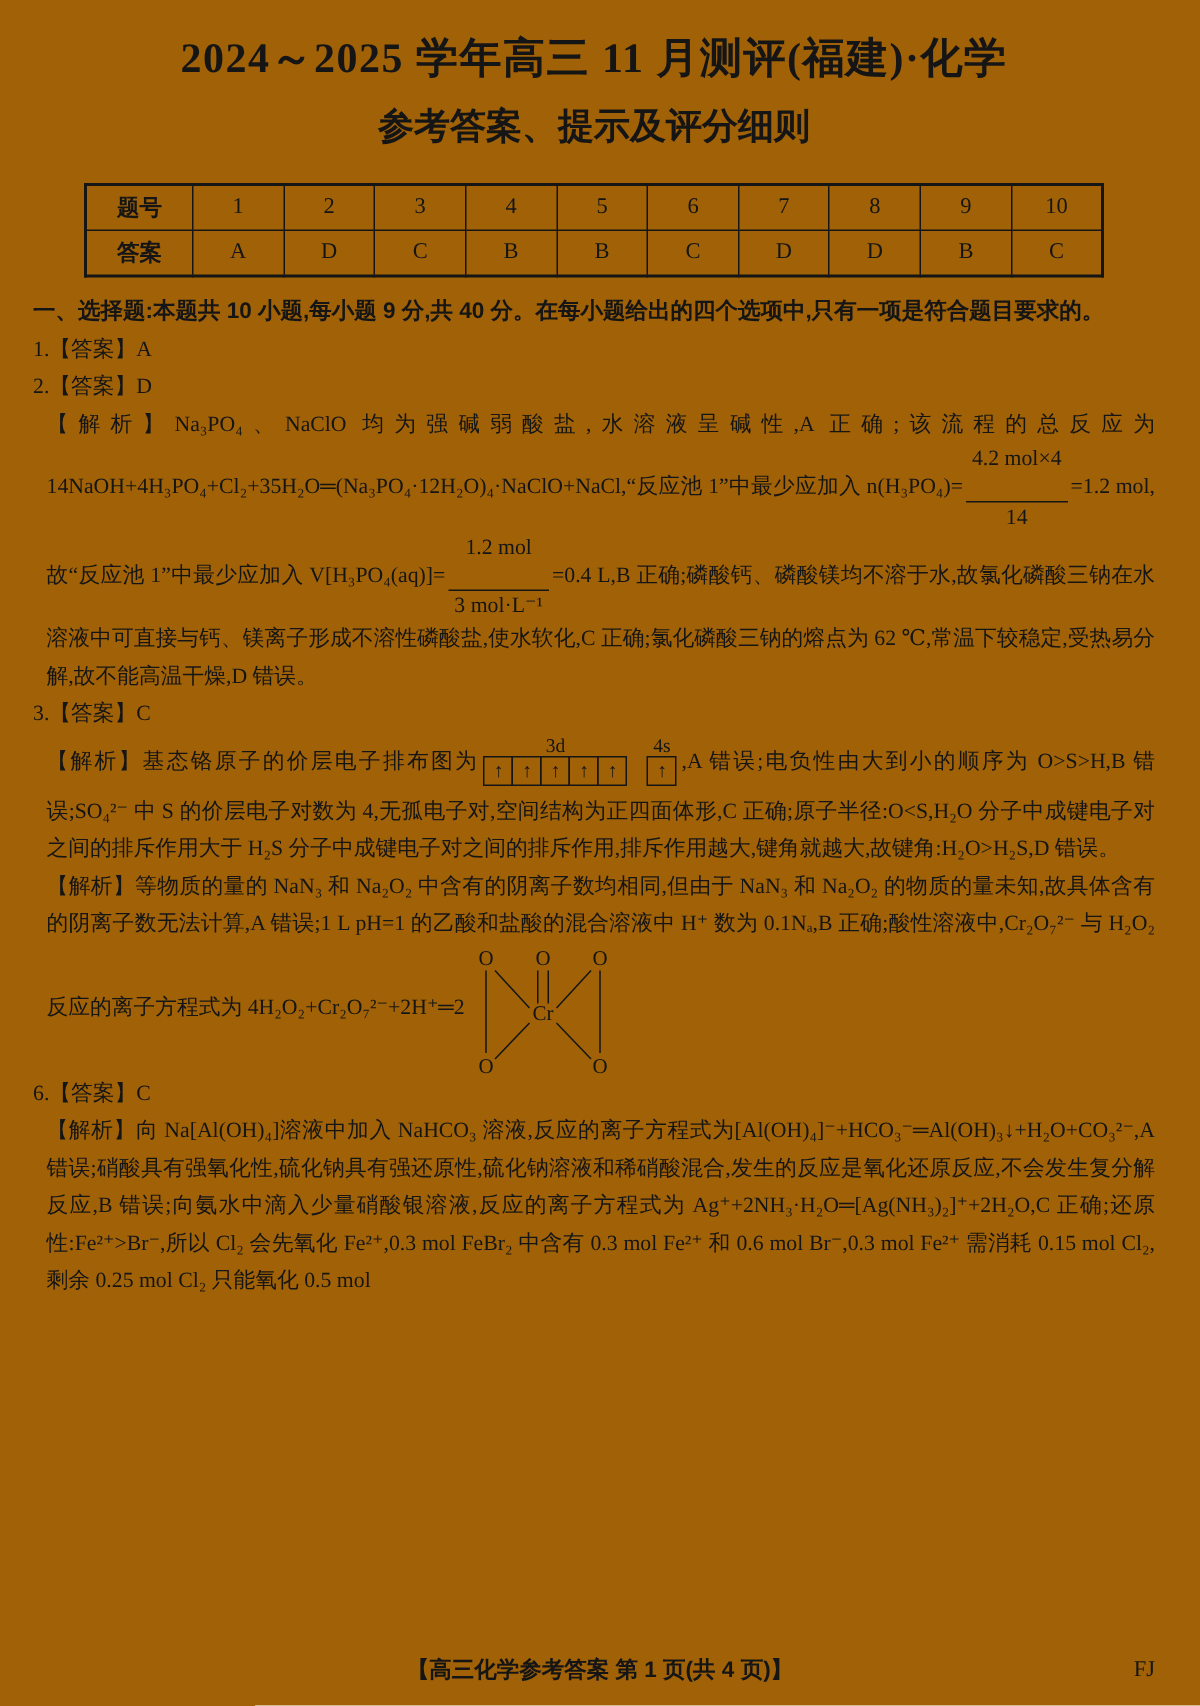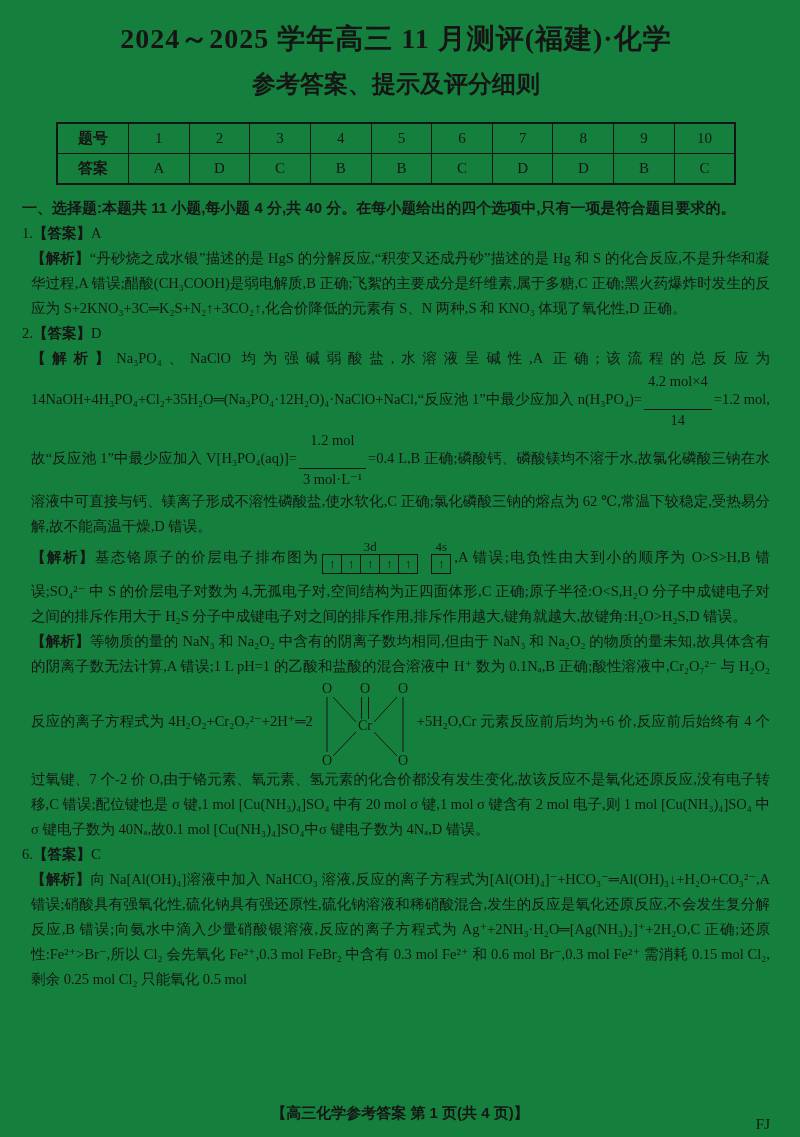--- a/index.html
+++ b/index.html
@@ -1,17 +1,17 @@
 <!DOCTYPE html>
 <html><head>
 <meta charset="utf-8">
 <style>
   html,body{margin:0;padding:0;background:#ffffff;}
   .page{
-    width:800px;height:1137px;background:#15803d;color:#151515;
+    width:800px;height:1137px;background:#a16207;color:#151515;
     position:relative;overflow:hidden;
     font-family:"Liberation Serif","DejaVu Serif",serif;
   }
   .content{padding:10px 30px 0 22px;}
 
   .title{
     font-size:28px;font-weight:bold;text-align:center;
     margin:10px 0 0 0;letter-spacing:1px;
   }
   .subtitle{
@@ -36,21 +36,21 @@
   .section-heading{
     font-family:"Liberation Sans","DejaVu Sans",sans-serif;
     font-weight:bold;font-size:15px;line-height:25px;margin:2px 0 1px 0;
   }
 
   .question{font-size:14.5px;line-height:25px;}
   .ansline{margin:0;}
   .qnum{display:inline;}
   .lbl{
     font-family:"Liberation Sans","DejaVu Sans",sans-serif;
-    font-weight:bold;
+    font-weight:normal;
   }
   .analysis{margin:0 0 0 9px;text-align:justify;}
 
   
   .frac{
     display:inline-block;vertical-align:middle;text-align:center;
     margin:0 2px;line-height:20px;
   }
   .fnum{display:block;padding:0 4px;text-align:center;}
   .fden{display:block;border-top:1px solid #151515;padding:0 4px;margin-top:18px;}
@@ -72,21 +72,21 @@
   .cro5{vertical-align:middle;margin:0 2px;}
   .cro5 text{font-family:"Liberation Serif","DejaVu Serif",serif;font-size:14px;fill:#151515;}
 
   .footer{
     position:absolute;left:0;bottom:14px;width:100%;
     text-align:center;font-size:15px;
   }
   .footer .pageinfo{
     font-family:"Liberation Sans","DejaVu Sans",sans-serif;font-weight:bold;margin-top:20px;
   }
-  .footer .code{position:absolute;right:30px;top:12px;font-size:15px;}
+  .footer .code{position:absolute;right:30px;top:1px;font-size:15px;}
 </style>
 </head>
 <body>
 
 <div class="page">
   <div class="content">
 
     <h1 class="title">2024～2025 学年高三 11 月测评(福建)·化学</h1>
     <h2 class="subtitle">参考答案、提示及评分细则</h2>
 
@@ -114,33 +114,33 @@
           <td>B</td>
           <td>C</td>
           <td>D</td>
           <td>D</td>
           <td>B</td>
           <td>C</td>
         </tr>
       </tbody>
     </table>
 
-    <p class="section-heading">一、选择题:本题共 11 小题,每小题 4 分,共 40 分。在每小题给出的四个选项中,只有一项是符合题目要求的。</p>
+    <p class="section-heading">一、选择题:本题共 10 小题,每小题 9 分,共 40 分。在每小题给出的四个选项中,只有一项是符合题目要求的。</p>
 
     <div class="question">
       <p class="ansline"><span class="qnum">1.</span><span class="lbl">【答案】</span><span>A</span></p>
-      <p class="analysis"><span class="lbl">【解析】</span><span>“丹砂烧之成水银”描述的是 HgS 的分解反应,“积变又还成丹砂”描述的是 Hg 和 S 的化合反应,不是升华和凝华过程,A 错误;醋酸(CH₃COOH)是弱电解质,B 正确;飞絮的主要成分是纤维素,属于多糖,C 正确;黑火药爆炸时发生的反应为 S+2KNO₃+3C═K₂S+N₂↑+3CO₂↑,化合价降低的元素有 S、N 两种,S 和 KNO₃ 体现了氧化性,D 正确。</span></p>
     </div>
 
     <div class="question">
       <p class="ansline"><span class="qnum">2.</span><span class="lbl">【答案】</span><span>D</span></p>
       <p class="analysis"><span class="lbl">【解析】</span><span>Na₃PO₄、NaClO 均为强碱弱酸盐,水溶液呈碱性,A 正确;该流程的总反应为 14NaOH+4H₃PO₄+Cl₂+35H₂O═(Na₃PO₄·12H₂O)₄·NaClO+NaCl,“反应池 1”中最少应加入 n(H₃PO₄)=</span><span class="frac"><span class="fnum">4.2 mol×4</span><span class="fden">14</span></span><span>=1.2 mol,故“反应池 1”中最少应加入 V[H₃PO₄(aq)]=</span><span class="frac"><span class="fnum">1.2 mol</span><span class="fden">3 mol·L⁻¹</span></span><span>=0.4 L,B 正确;磷酸钙、磷酸镁均不溶于水,故氯化磷酸三钠在水溶液中可直接与钙、镁离子形成不溶性磷酸盐,使水软化,C 正确;氯化磷酸三钠的熔点为 62 ℃,常温下较稳定,受热易分解,故不能高温干燥,D 错误。</span></p>
     </div>
 
     <div class="question">
+      <p class="ansline"><span class="qnum">3.</span><span class="lbl">【答案】</span><span>C</span></p>
       <p class="analysis"><span class="lbl">【解析】</span><span>基态铬原子的价层电子排布图为</span><span class="orbdiag"><span class="orbgroup"><span class="orblabel">3d</span><span class="orbrow"><span class="orbbox first">↑</span><span class="orbbox">↑</span><span class="orbbox">↑</span><span class="orbbox">↑</span><span class="orbbox">↑</span></span></span><span class="orbgroup gap"><span class="orblabel">4s</span><span class="orbrow"><span class="orbbox first">↑</span></span></span></span><span>,A 错误;电负性由大到小的顺序为 O&gt;S&gt;H,B 错误;SO₄²⁻ 中 S 的价层电子对数为 4,无孤电子对,空间结构为正四面体形,C 正确;原子半径:O&lt;S,H₂O 分子中成键电子对之间的排斥作用大于 H₂S 分子中成键电子对之间的排斥作用,排斥作用越大,键角就越大,故键角:H₂O&gt;H₂S,D 错误。</span></p>
     </div>
 
     <div class="question">
     </div>
 
     <div class="question">
       <p class="analysis"><span class="lbl">【解析】</span><span>等物质的量的 NaN₃ 和 Na₂O₂ 中含有的阴离子数均相同,但由于 NaN₃ 和 Na₂O₂ 的物质的量未知,故具体含有的阴离子数无法计算,A 错误;1 L pH=1 的乙酸和盐酸的混合溶液中 H⁺ 数为 0.1Nₐ,B 正确;酸性溶液中,Cr₂O₇²⁻ 与 H₂O₂ 反应的离子方程式为 4H₂O₂+Cr₂O₇²⁻+2H⁺═2</span><svg class="cro5" width="100" height="88" viewBox="0 0 100 88">
             <g stroke="#151515" stroke-width="1">
               <line x1="46.5" y1="18" x2="46.5" y2="40"></line>
@@ -151,21 +151,21 @@
               <line x1="59" y1="53" x2="82" y2="77"></line>
               <line x1="12" y1="18" x2="12" y2="73"></line>
               <line x1="88" y1="18" x2="88" y2="73"></line>
             </g>
             <text x="12" y="14" text-anchor="middle">O</text>
             <text x="50" y="14" text-anchor="middle">O</text>
             <text x="88" y="14" text-anchor="middle">O</text>
             <text x="50" y="51" text-anchor="middle">Cr</text>
             <text x="12" y="86" text-anchor="middle">O</text>
             <text x="88" y="86" text-anchor="middle">O</text>
-          </svg><span>+5H₂O,Cr 元素反应前后均为+6 价,反应前后始终有 4 个过氧键、7 个-2 价 O,由于铬元素、氧元素、氢元素的化合价都没有发生变化,故该反应不是氧化还原反应,没有电子转移,C 错误;配位键也是 σ 键,1 mol [Cu(NH₃)₄]SO₄ 中有 20 mol σ 键,1 mol σ 键含有 2 mol 电子,则 1 mol [Cu(NH₃)₄]SO₄ 中 σ 键电子数为 40Nₐ,故0.1 mol [Cu(NH₃)₄]SO₄中σ 键电子数为 4Nₐ,D 错误。</span></p>
+          </svg></p>
     </div>
 
     <div class="question">
       <p class="ansline"><span class="qnum">6.</span><span class="lbl">【答案】</span><span>C</span></p>
       <p class="analysis"><span class="lbl">【解析】</span><span>向 Na[Al(OH)₄]溶液中加入 NaHCO₃ 溶液,反应的离子方程式为[Al(OH)₄]⁻+HCO₃⁻═Al(OH)₃↓+H₂O+CO₃²⁻,A 错误;硝酸具有强氧化性,硫化钠具有强还原性,硫化钠溶液和稀硝酸混合,发生的反应是氧化还原反应,不会发生复分解反应,B 错误;向氨水中滴入少量硝酸银溶液,反应的离子方程式为 Ag⁺+2NH₃·H₂O═[Ag(NH₃)₂]⁺+2H₂O,C 正确;还原性:Fe²⁺&gt;Br⁻,所以 Cl₂ 会先氧化 Fe²⁺,0.3 mol FeBr₂ 中含有 0.3 mol Fe²⁺ 和 0.6 mol Br⁻,0.3 mol Fe²⁺ 需消耗 0.15 mol Cl₂,剩余 0.25 mol Cl₂ 只能氧化 0.5 mol</span></p>
     </div>
 
   </div>
 
   <div class="footer">

